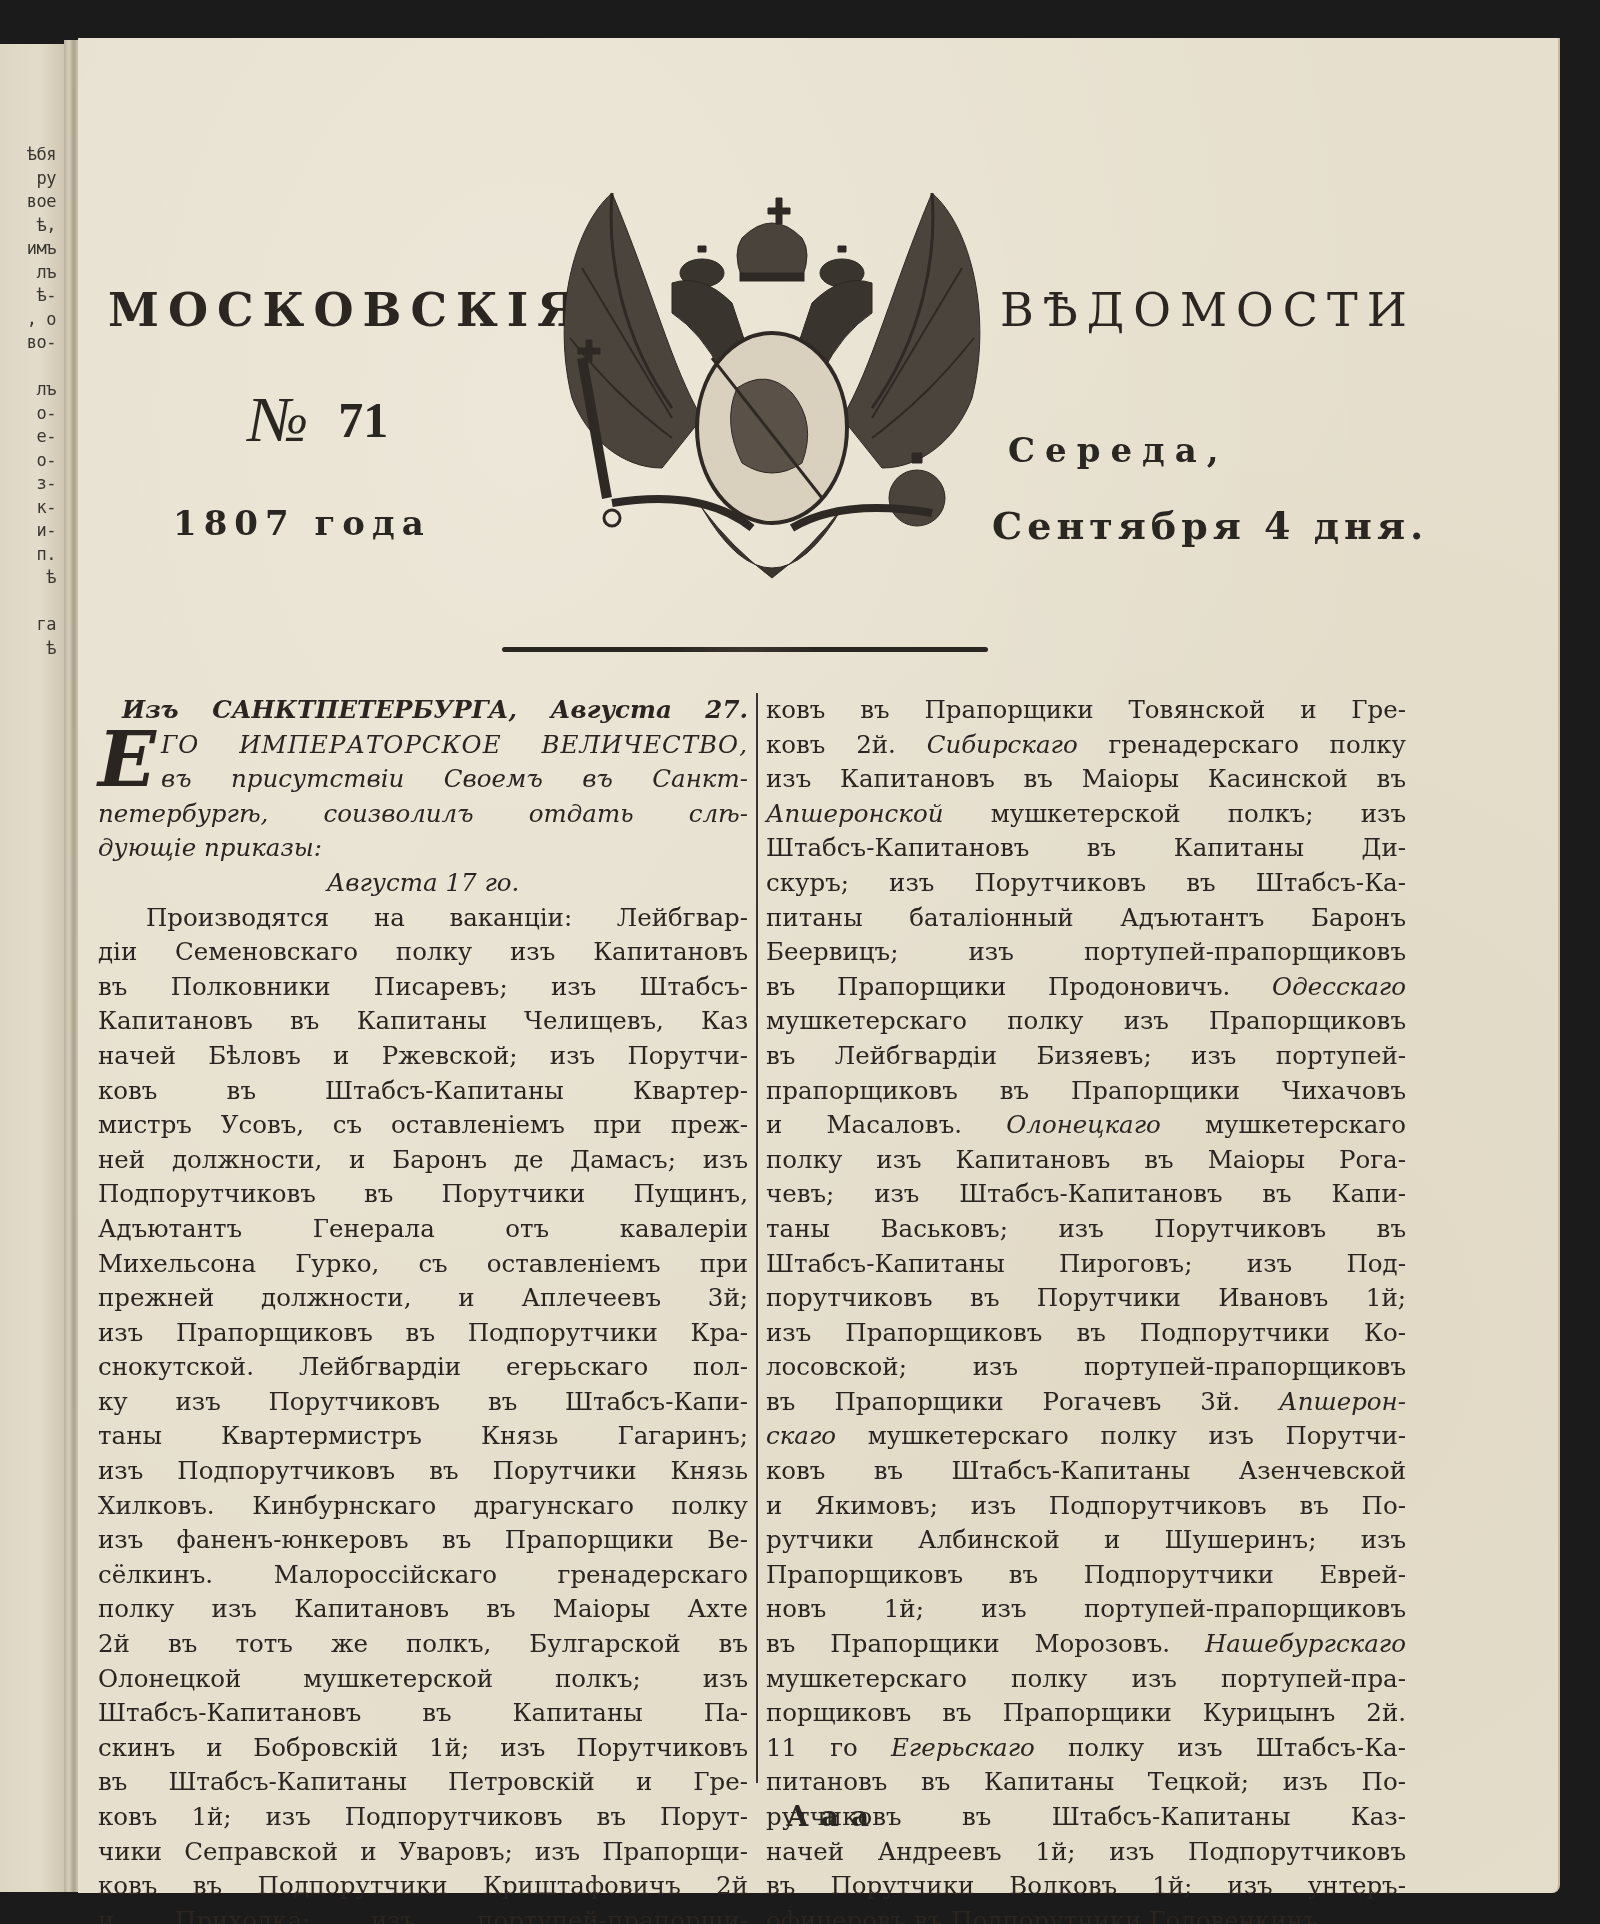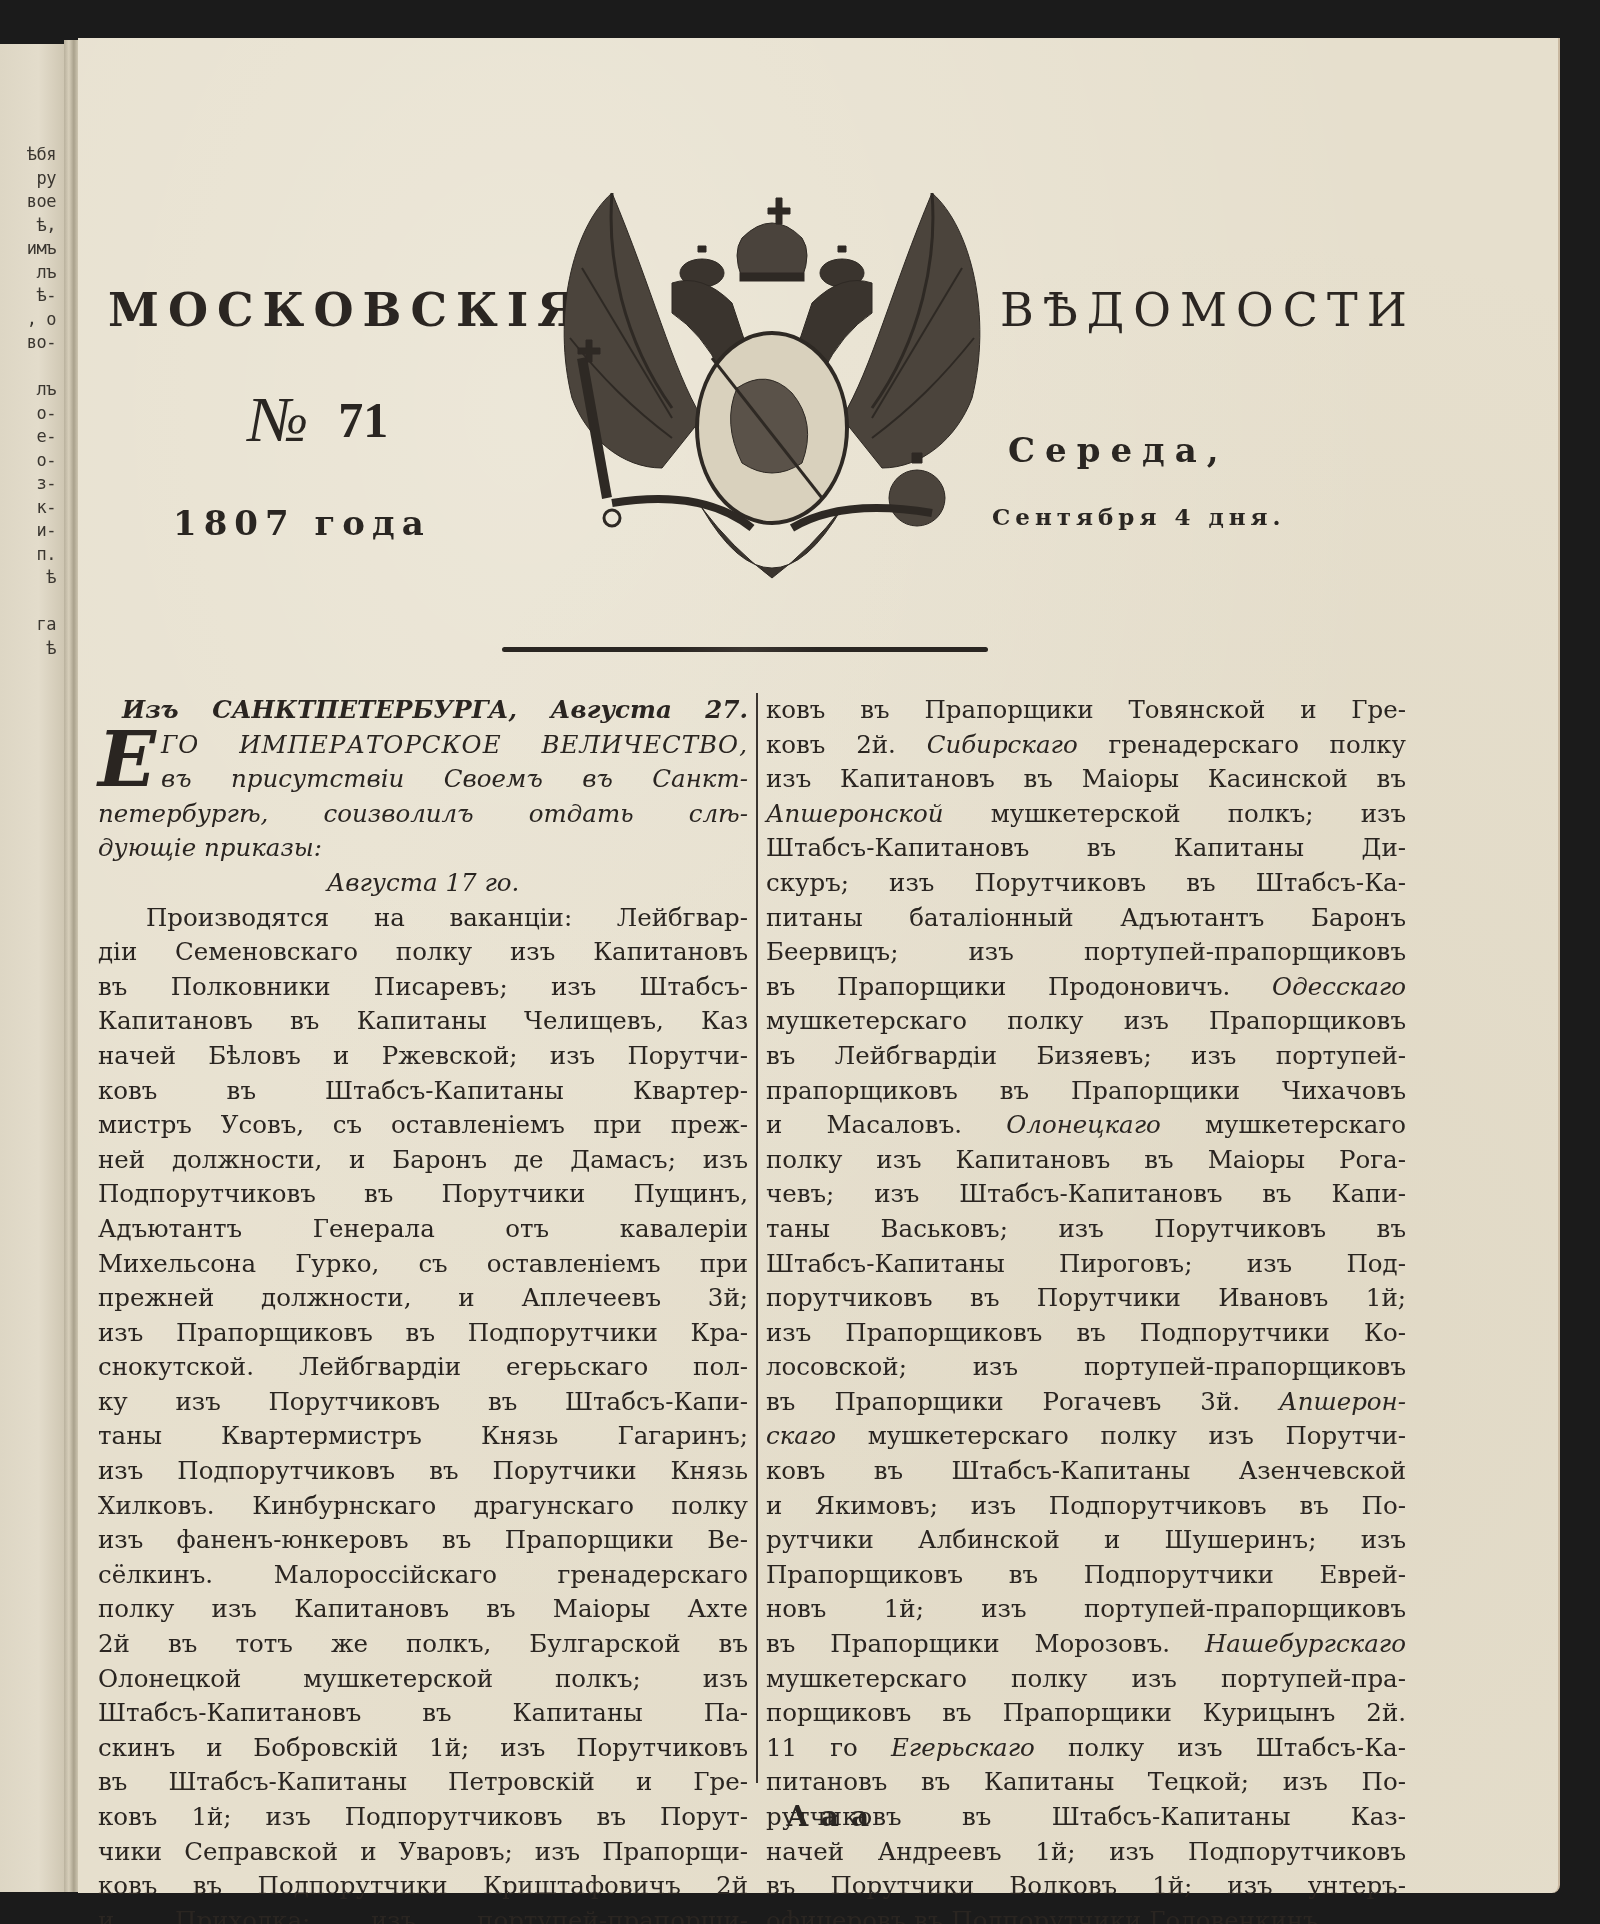--- a/index.html
+++ b/index.html
@@ -40,21 +40,21 @@
     font-family:"DejaVu Serif", serif; color:#2b2622;
   }
   .masthead-right {
     left:922px; top:245px; font-size:46px; font-weight:normal; letter-spacing:9px;
     color:#2b2622;
   }
   .issue-no { left:170px; top:345px; font-size:64px; font-style:italic; font-family:"Liberation Serif", serif; }
   .issue-no .num { font-style:normal; font-weight:bold; font-size:50px; margin-left:30px; position:relative; top:-4px; }
   .year { left:95px; top:465px; font-size:34px; font-weight:bold; letter-spacing:7px;text-align:center; }
   .weekday { left:930px; top:392px; font-size:34px; font-weight:bold; letter-spacing:10px; }
-  .date { left:914px; top:465px; font-size:23px; font-weight:bold; letter-spacing:5px; }
+  .date { left:914px; top:465px; font-size:38px; font-weight:bold; letter-spacing:5px; }
 
   .emblem { left:474px; top:130px; width:440px; height:460px; }
 
   .rule {
     left:424px; top:609px; width:486px; height:5px;
     background:linear-gradient(90deg,#2a2622 0%,#2a2622 35%,#3b3530 50%,#2a2622 65%,#2a2622 100%);
     border-radius:3px;
   }
 
   .col {

